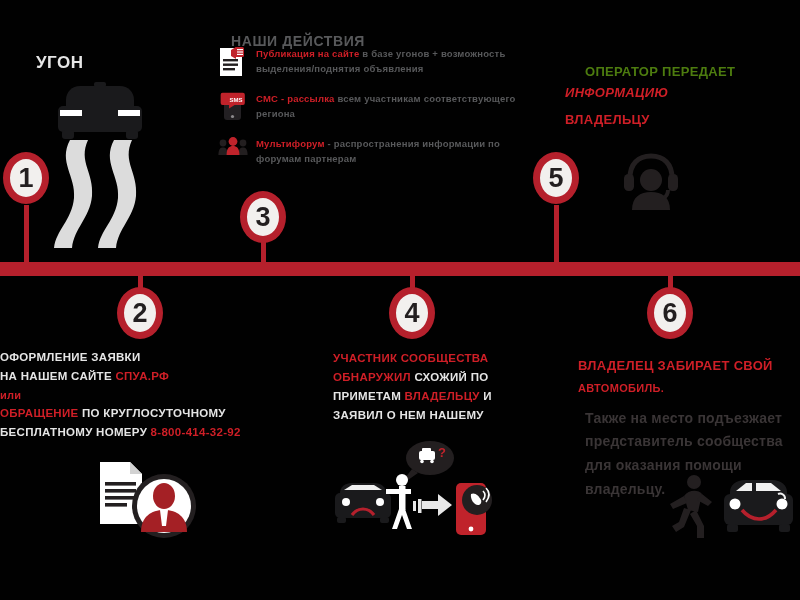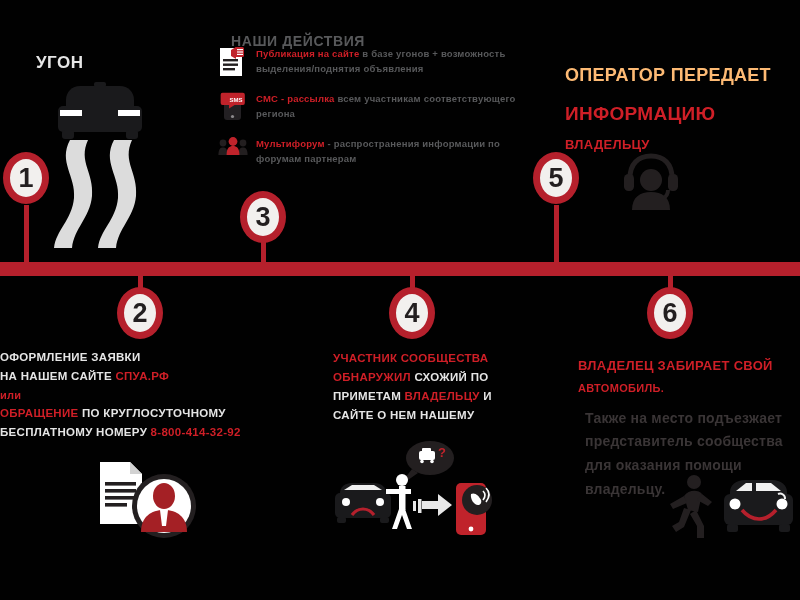--- a/index.html
+++ b/index.html
@@ -184,22 +184,22 @@
           <path d="M8.6 19 C8.6 11.8 11.4 10 15 10 C18.6 10 21.4 11.8 21.4 19 Z" fill="#c0232b"></path>
         </svg>
       </div>
       <div class="action-txt">
         <span class="k">Мультифорум</span><span> - распространения информации по форумам партнерам</span>
       </div>
     </div>
   </div>
 
   <div class="blk" style="left:565px; top:61px; width:225px;">
-    <div class="l1 grey-hdr" style="font-size:18px; color:#fdba74;">ОПЕРАТОР ПЕРЕДАЕТ</div>
-    <div class="l1 red" style="font-size:19px; margin-top:7px;">ИНФОРМАЦИЮ</div>
+    <div class="l1 grey-hdr" style="font-size:13px; color:#4d7c0f;margin-left:20px;">ОПЕРАТОР ПЕРЕДАЕТ</div>
+    <div class="l1 red" style="font-size:13px; font-style:italic;">ИНФОРМАЦИЮ</div>
     <div class="l1 red" style="font-size:13px; margin-top:5px;">ВЛАДЕЛЬЦУ</div>
   </div>
 
   <div class="art" style="left:616px; top:148px;">
     <svg width="70" height="62" viewBox="0 0 70 62">
       <path d="M14 30 C14 16 22 8 35 8 C48 8 56 16 56 30" stroke="#231f20" stroke-width="5" fill="none"></path>
       <rect x="8" y="26" width="10" height="17" rx="4.5" fill="#231f20"></rect>
       <rect x="52" y="26" width="10" height="17" rx="4.5" fill="#231f20"></rect>
       <path d="M52 42 C52 50 44 52 38 52" stroke="#231f20" stroke-width="4" fill="none"></path>
       <circle cx="35" cy="32" r="11" fill="#231f20"></circle>
@@ -254,21 +254,21 @@
   </div>
 
   <div class="blk" style="left:333px; top:349px; width:190px;">
     <div class="l1 red">УЧАСТНИК СООБЩЕСТВА</div>
     <div class="l1">
       <span class="red">ОБНАРУЖИЛ</span><span class="grey-hdr"> СХОЖИЙ ПО</span>
     </div>
     <div class="l1">
       <span class="grey-hdr">ПРИМЕТАМ </span><span class="red">ВЛАДЕЛЬЦУ</span><span class="grey-hdr"> И</span>
     </div>
-    <div class="l1 grey-hdr">САЙТЕ О НЕМ НАШЕМУ</div>
+    <div class="l1 grey-hdr">ЗАЯВИЛ О НЕМ НАШЕМУ</div>
   </div>
 
   <div class="art" style="left:330px; top:443px;">
     <svg width="165" height="100" viewBox="0 0 165 100">
 
       <ellipse cx="100" cy="15" rx="24" ry="17" fill="#231f20"></ellipse>
       <path d="M82 26 L68 44 L88 30 Z" fill="#231f20"></path>
       <rect x="89" y="8" width="16" height="9" rx="2" fill="#ffffff"></rect>
       <rect x="92" y="5" width="9" height="4" rx="1" fill="#ffffff"></rect>
       <circle cx="92" cy="18.5" r="1.8" fill="#ffffff"></circle>

